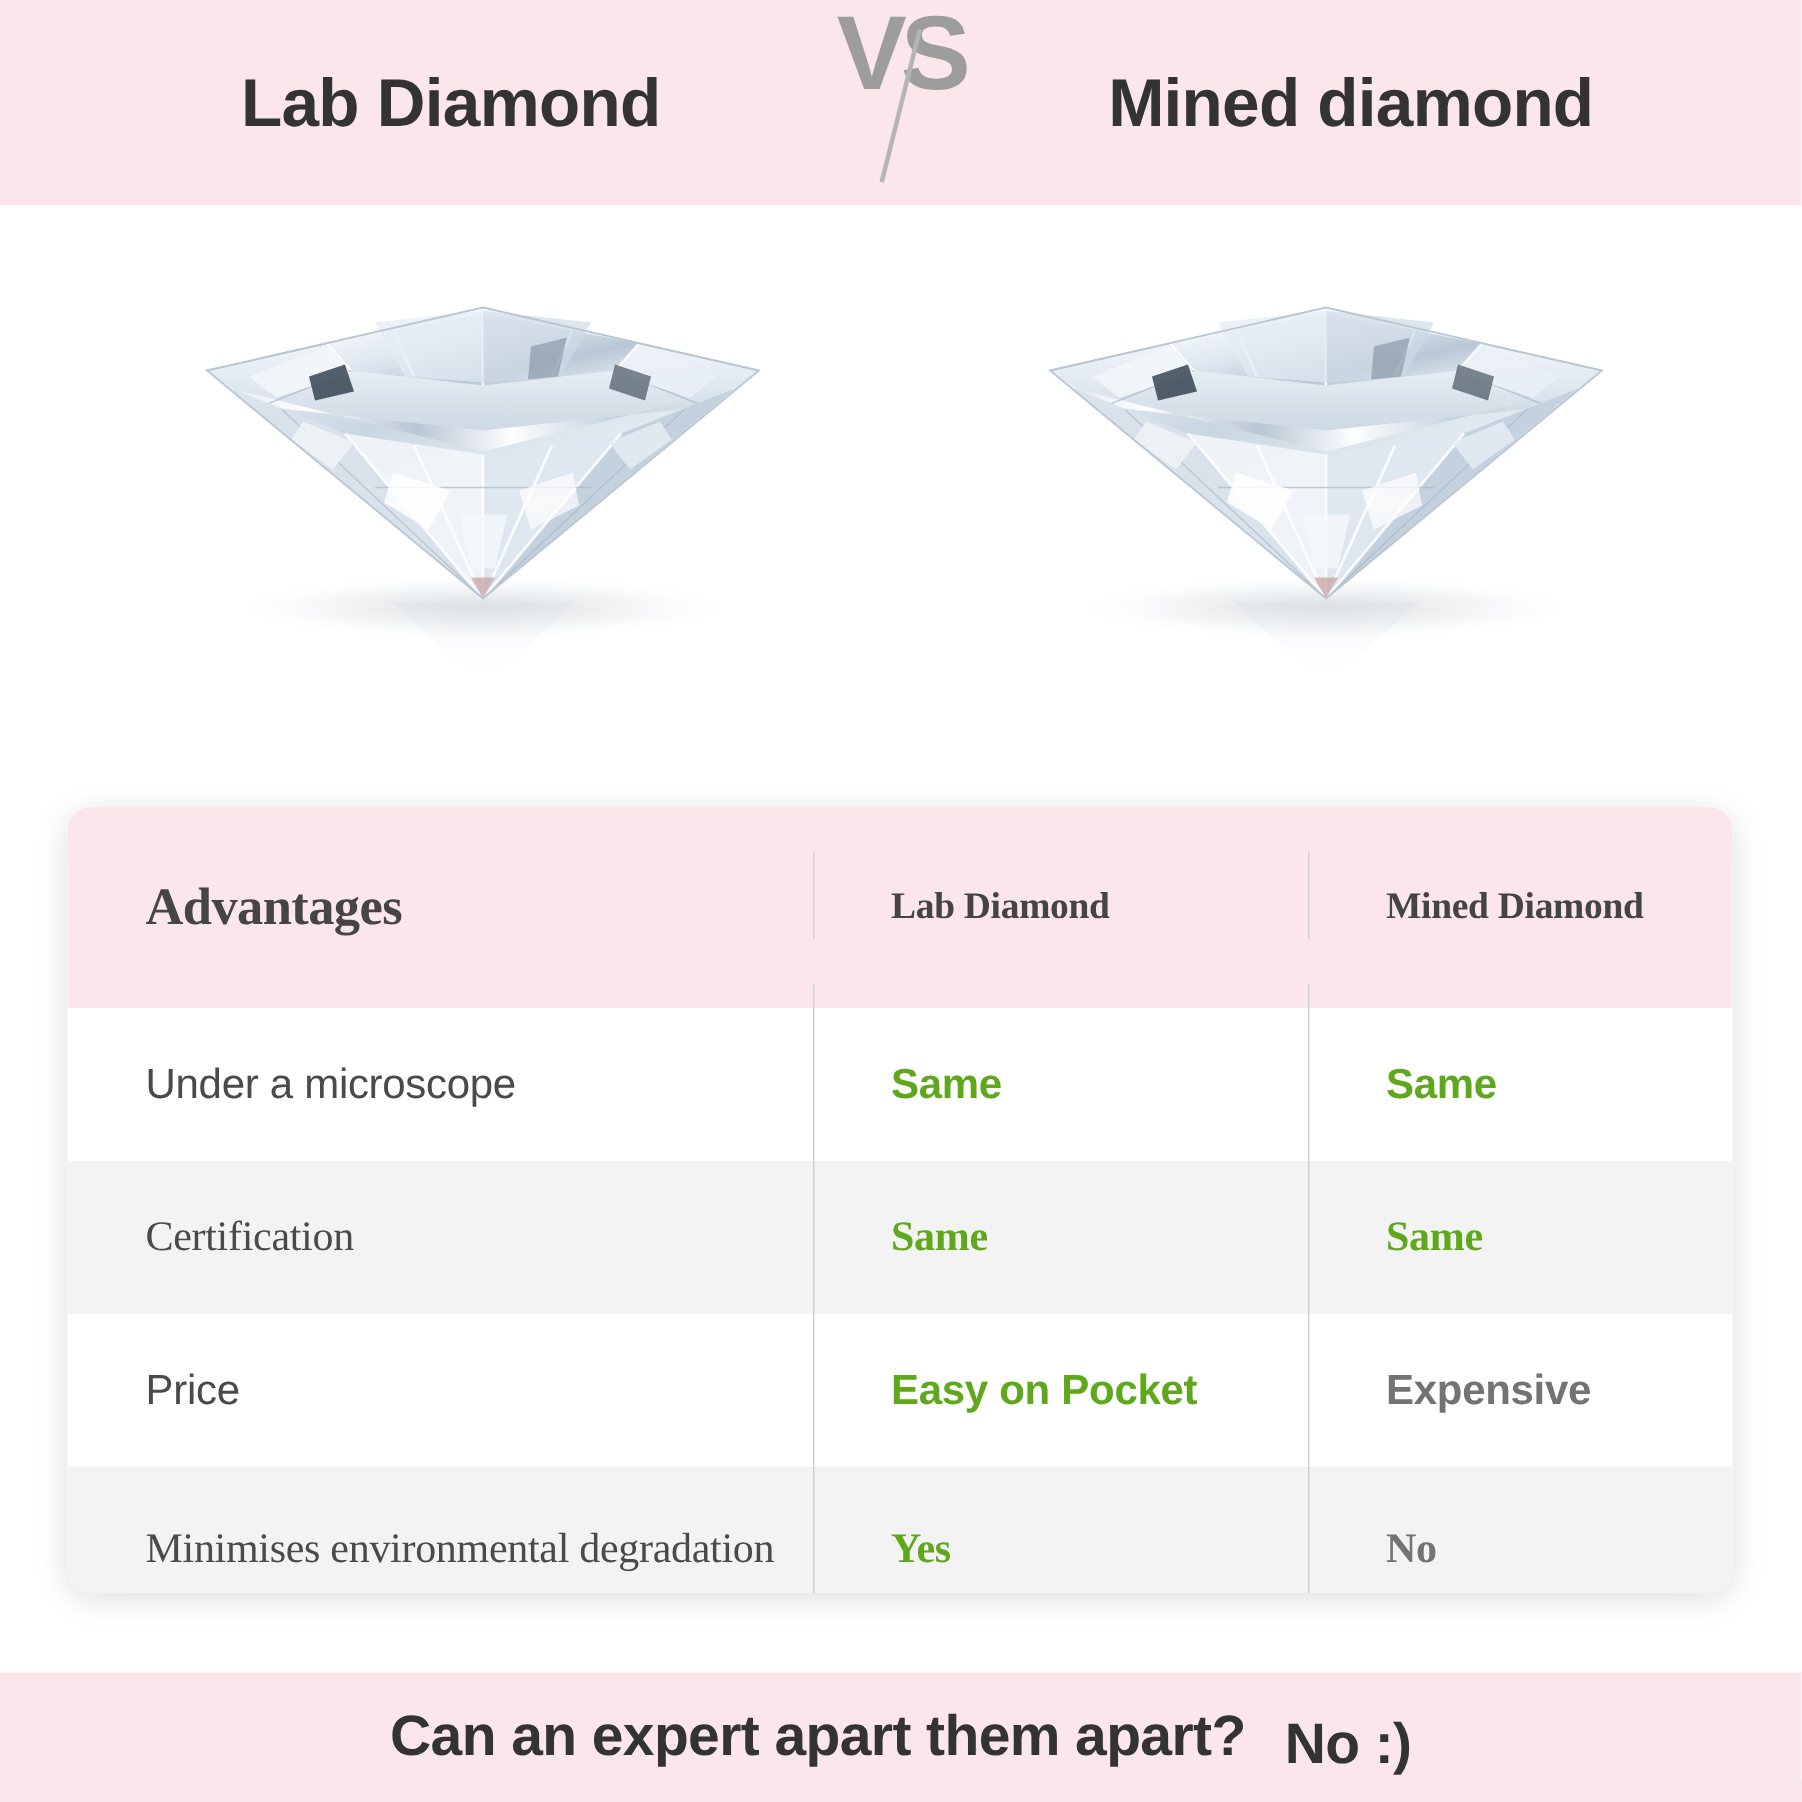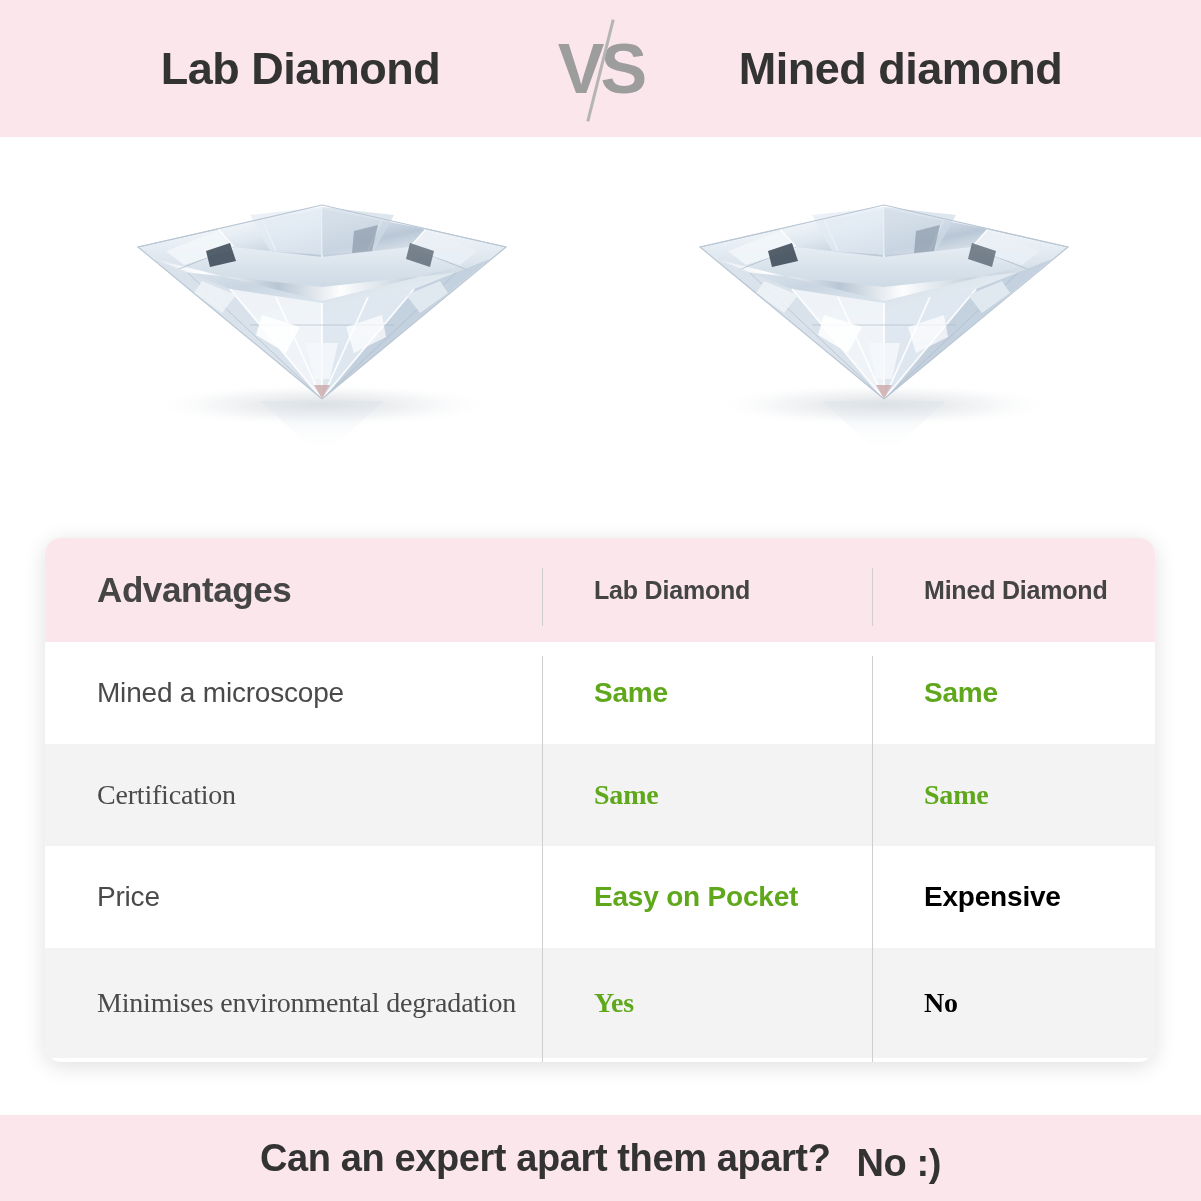--- a/index.html
+++ b/index.html
@@ -30,21 +30,21 @@
     color:#333333;
     letter-spacing:-0.5px;
     white-space:nowrap;
   }
   .top-title.left  { width:480px; text-align:center; }
   .top-title.right { width:480px; text-align:center; }
 
   .vs-wrap {
     width:120px; height:137px;
     position:relative;
-    display:flex; align-items:center; justify-content:center;
+    display:flex; justify-content:center;
   }
   .vs-text {
     font-size:70px;
     font-weight:700;
     color:#9d9d9d;
     letter-spacing:-4px;
     line-height:1;
     position:relative; z-index:1;
   }
   .vs-slash {
@@ -80,22 +80,23 @@
     overflow:hidden;
   }
 
   .row {
     position:relative;
     display:flex;
     width:100%;
     align-items:center;
   }
   .row.header {
-    height:104px;
+    height:134px;
     background:#fbe6ec;
+    font-family:Liberation Serif, serif;
   }
   .row.r-white { background:#ffffff; }
   .row.r-gray  { background:#f3f3f3;font-family:Liberation Serif, serif; }
   .row.h102 { height:102px; }
   .row.h110 { height:110px; }
 
   .cell { height:100%; display:flex; align-items:center; }
   .col-1 { width:497px; padding-left:52px; }
   .col-2 { width:330px; padding-left:52px; }
   .col-3 { width:283px; padding-left:52px; }
@@ -111,21 +112,21 @@
 
   .label {
     font-size:28px; color:#4a4a4a; font-weight:400;
     line-height:1.38; letter-spacing:-0.2px;
   }
   .value {
     font-size:28px; font-weight:700; letter-spacing:-0.2px;
     white-space:nowrap;
   }
   .value.good { color:#5fa81b; }
-  .value.bad  { color:#000000; }
+  .value.bad  { color:#737373; }
 
   
   .divider {
     position:absolute; top:30px;
     width:1px;
     background:#cfcfcf;
   }
   .divider.d1 { left:497px; }
   .divider.d2 { left:827px; }
   .divider.hdr  { height:58px; top:30px; }
@@ -384,21 +385,21 @@
       </div>
       <div class="cell col-3">
         <span class="hdr-sub">Mined Diamond</span>
       </div>
       <span class="divider d1 hdr"></span>
       <span class="divider d2 hdr"></span>
     </div>
 
     <div class="row r-white h102">
       <div class="cell col-1">
-        <span class="label">Mined a microscope</span>
+        <span class="label">Under a microscope</span>
       </div>
       <div class="cell col-2">
         <span class="value good">Same</span>
       </div>
       <div class="cell col-3">
         <span class="value good">Same</span>
       </div>
     </div>
 
     <div class="row r-gray h102">

